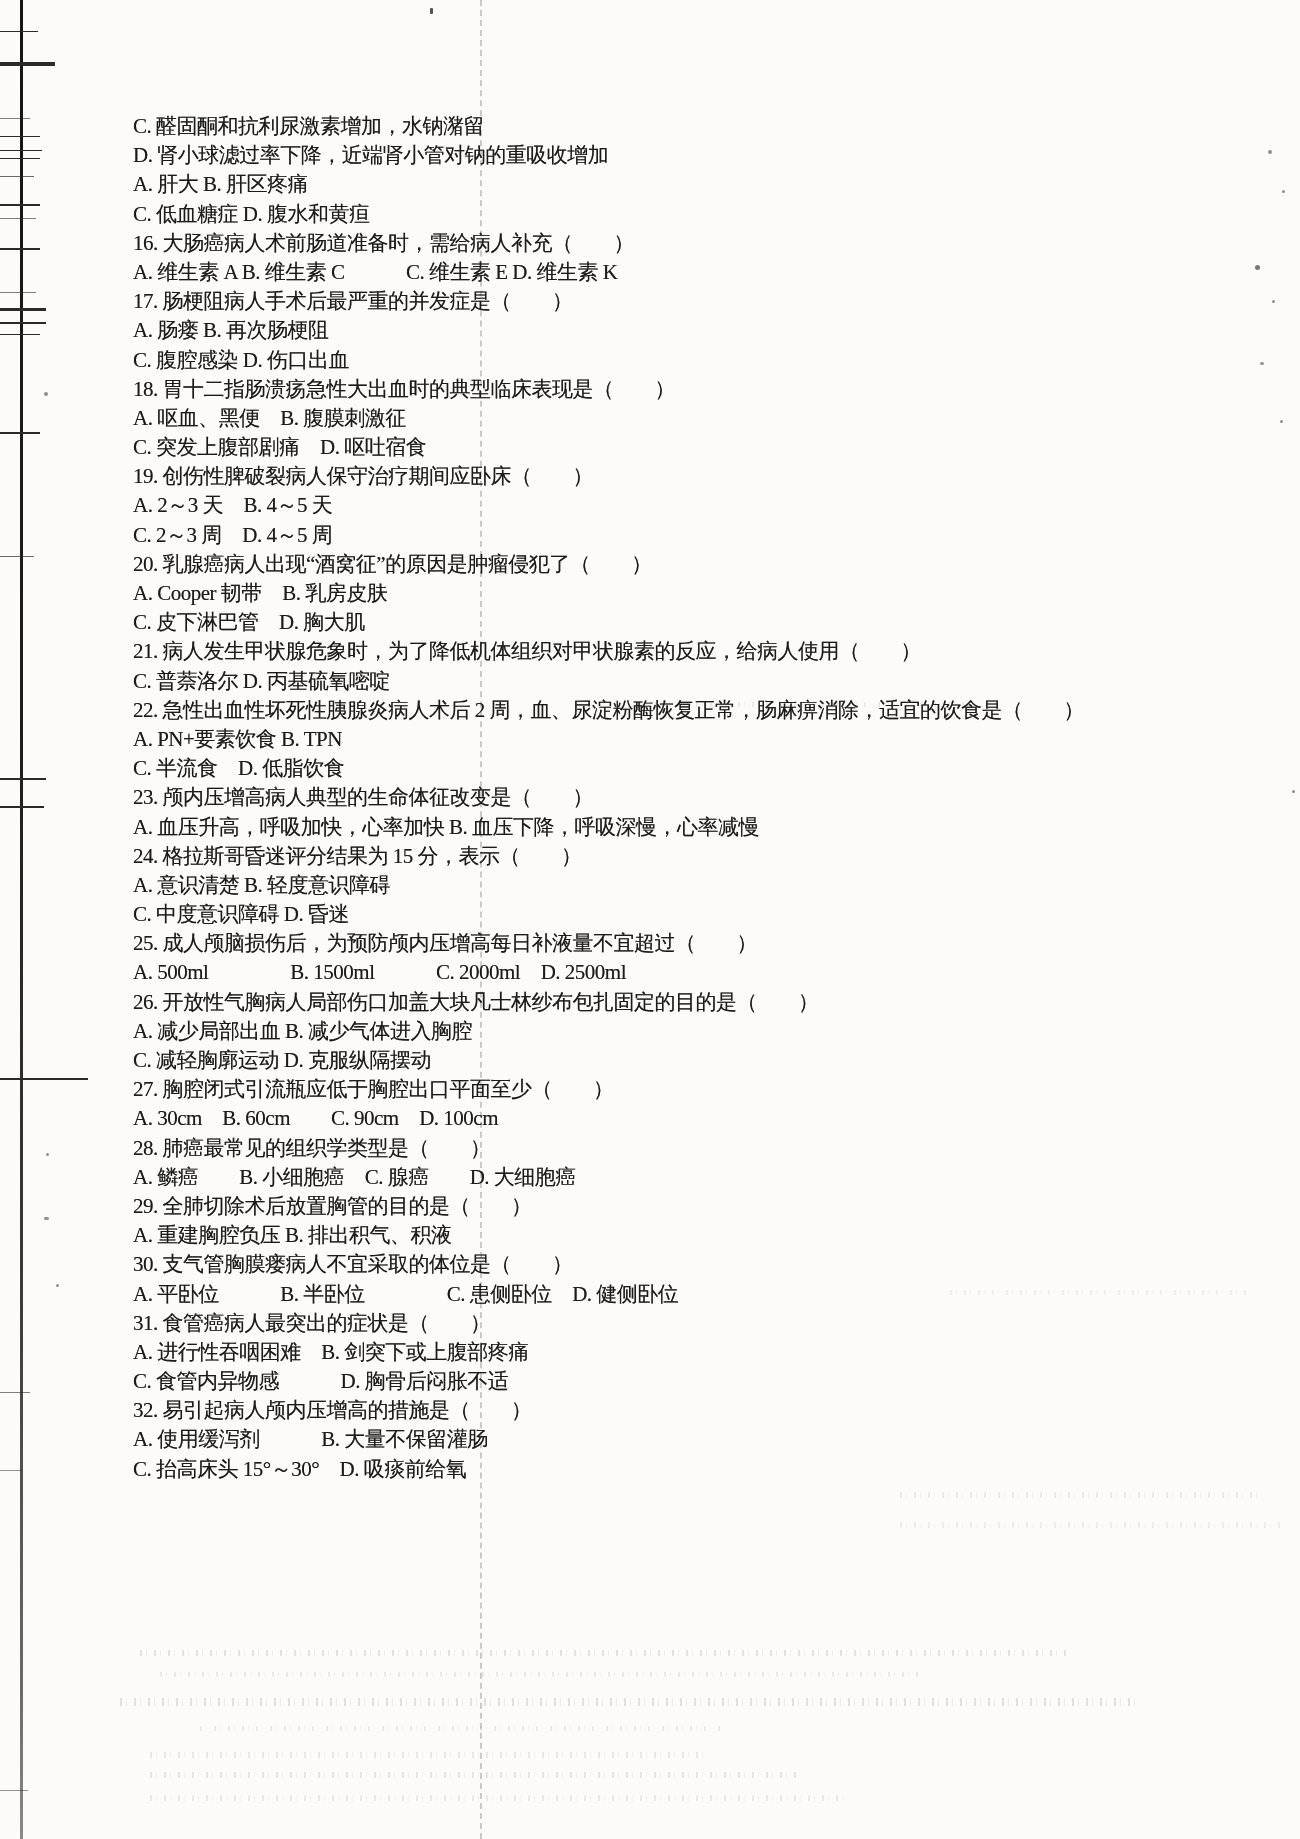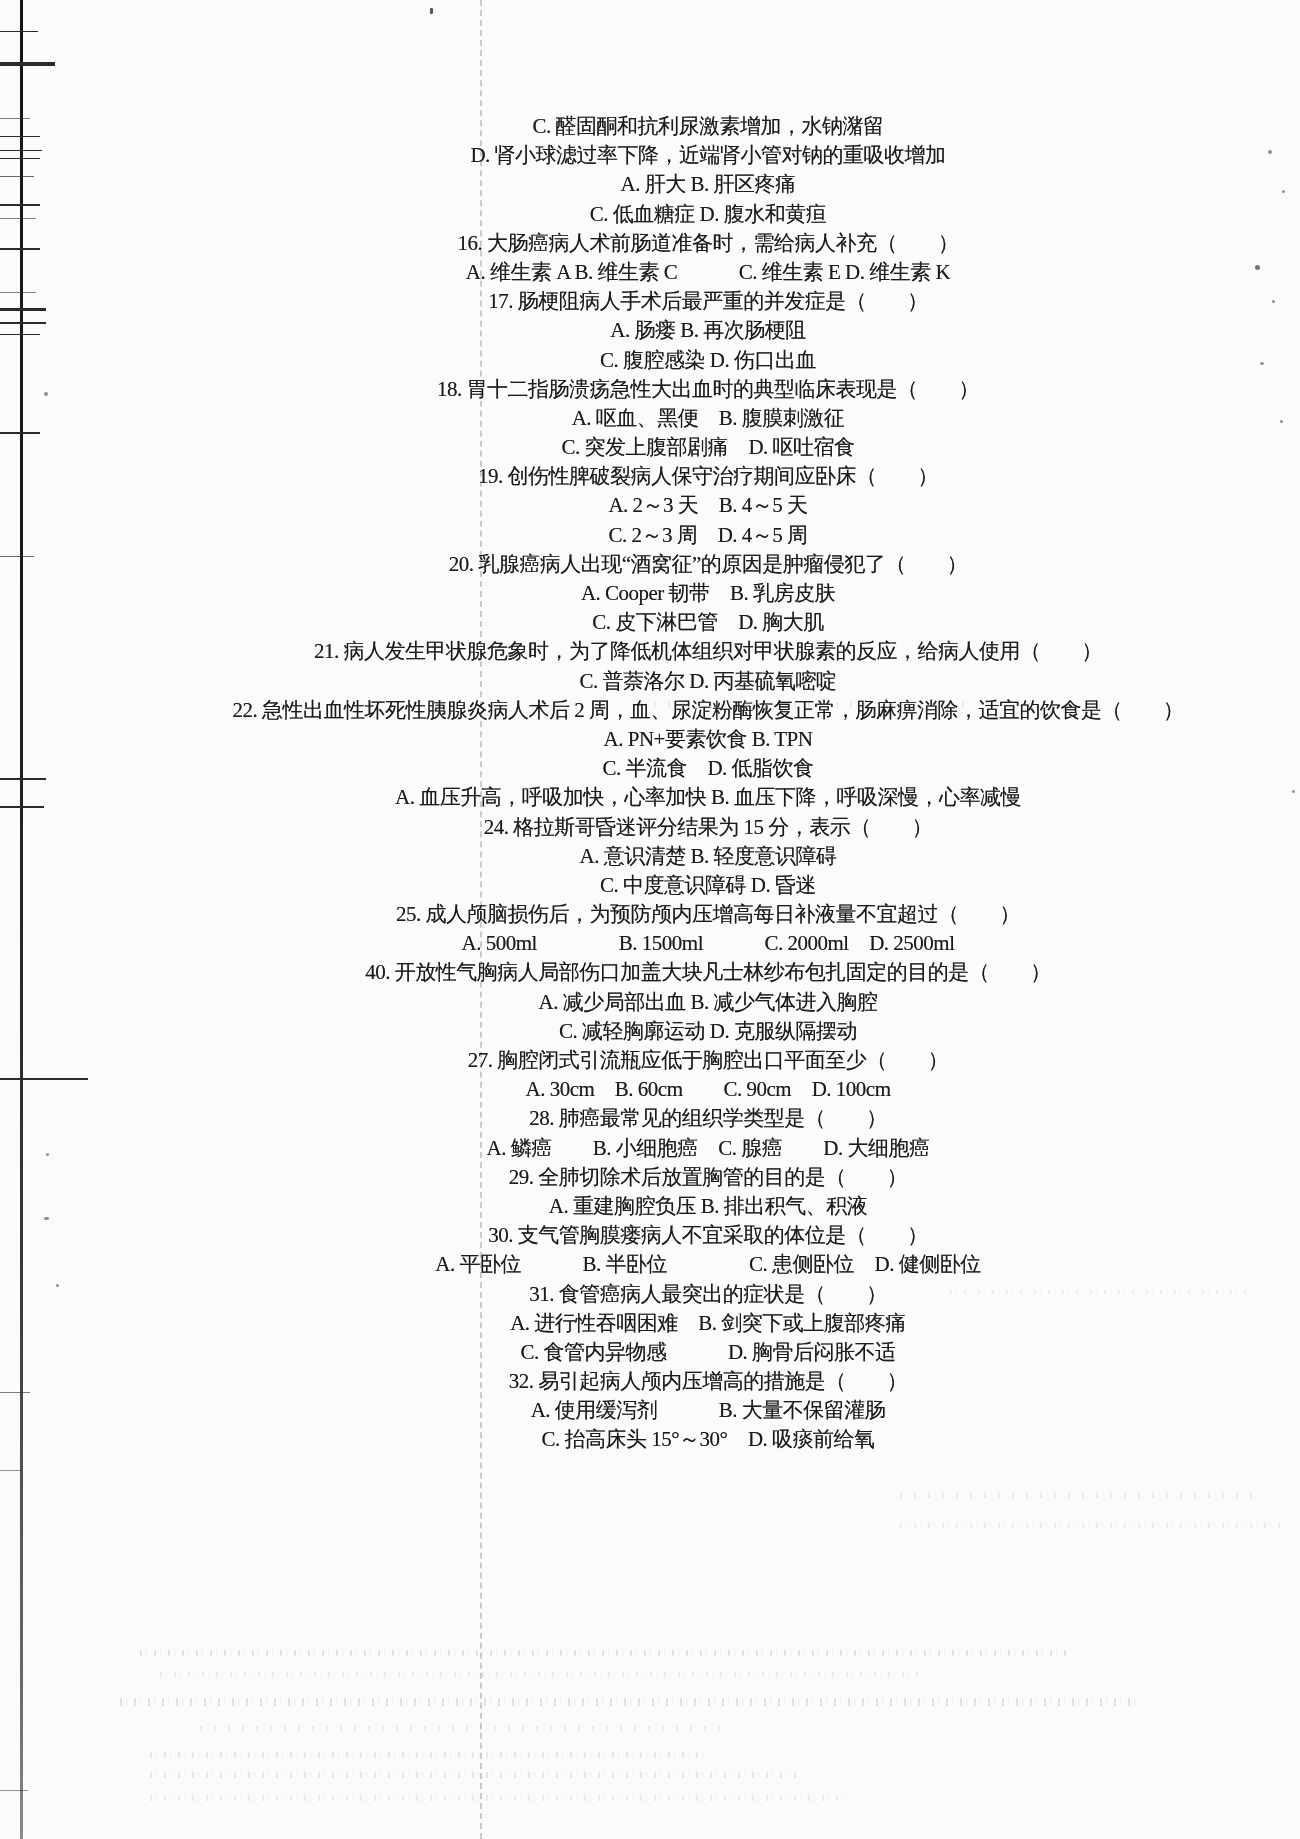--- a/index.html
+++ b/index.html
@@ -27,21 +27,20 @@
   }
   .text-block{
     position:absolute;left:133px;top:112px;width:1150px;
     font-size:21px;letter-spacing:-0.5px;
     color:#1b1b1b;
   }
   .ln{
     height:29.2px;line-height:29.2px;
     white-space:pre;
     text-shadow:0 0 0.5px rgba(20,20,20,0.55);
-    text-align:center;
   }
   .speck{position:absolute;background:#8f8f8f;border-radius:50%;}
   .noise{
     position:absolute;
     background:repeating-linear-gradient(90deg,
       rgba(130,130,130,0.30) 0 2px, transparent 2px 6px,
       rgba(150,150,150,0.18) 6px 7px, transparent 7px 14px);
     filter:blur(0.7px);
   }
 </style>
@@ -93,27 +92,28 @@
     <div class="ln">A. 2～3 天　B. 4～5 天</div>
     <div class="ln">C. 2～3 周　D. 4～5 周</div>
     <div class="ln">20. 乳腺癌病人出现“酒窝征”的原因是肿瘤侵犯了（　　）</div>
     <div class="ln">A. Cooper 韧带　B. 乳房皮肤</div>
     <div class="ln">C. 皮下淋巴管　D. 胸大肌</div>
     <div class="ln">21. 病人发生甲状腺危象时，为了降低机体组织对甲状腺素的反应，给病人使用（　　）</div>
     <div class="ln">C. 普萘洛尔 D. 丙基硫氧嘧啶</div>
     <div class="ln">22. 急性出血性坏死性胰腺炎病人术后 2 周，血、尿淀粉酶恢复正常，肠麻痹消除，适宜的饮食是（　　）</div>
     <div class="ln">A. PN+要素饮食 B. TPN</div>
     <div class="ln">C. 半流食　D. 低脂饮食</div>
+    <div class="ln">23. 颅内压增高病人典型的生命体征改变是（　　）</div>
     <div class="ln">A. 血压升高，呼吸加快，心率加快 B. 血压下降，呼吸深慢，心率减慢</div>
     <div class="ln">24. 格拉斯哥昏迷评分结果为 15 分，表示（　　）</div>
     <div class="ln">A. 意识清楚 B. 轻度意识障碍</div>
     <div class="ln">C. 中度意识障碍 D. 昏迷</div>
     <div class="ln">25. 成人颅脑损伤后，为预防颅内压增高每日补液量不宜超过（　　）</div>
     <div class="ln">A. 500ml　　　　B. 1500ml　　　C. 2000ml　D. 2500ml</div>
-    <div class="ln">40. 开放性气胸病人局部伤口加盖大块凡士林纱布包扎固定的目的是（　　）</div>
+    <div class="ln">26. 开放性气胸病人局部伤口加盖大块凡士林纱布包扎固定的目的是（　　）</div>
     <div class="ln">A. 减少局部出血 B. 减少气体进入胸腔</div>
     <div class="ln">C. 减轻胸廓运动 D. 克服纵隔摆动</div>
     <div class="ln">27. 胸腔闭式引流瓶应低于胸腔出口平面至少（　　）</div>
     <div class="ln">A. 30cm　B. 60cm　　C. 90cm　D. 100cm</div>
     <div class="ln">28. 肺癌最常见的组织学类型是（　　）</div>
     <div class="ln">A. 鳞癌　　B. 小细胞癌　C. 腺癌　　D. 大细胞癌</div>
     <div class="ln">29. 全肺切除术后放置胸管的目的是（　　）</div>
     <div class="ln">A. 重建胸腔负压 B. 排出积气、积液</div>
     <div class="ln">30. 支气管胸膜瘘病人不宜采取的体位是（　　）</div>
     <div class="ln">A. 平卧位　　　B. 半卧位　　　　C. 患侧卧位　D. 健侧卧位</div>

